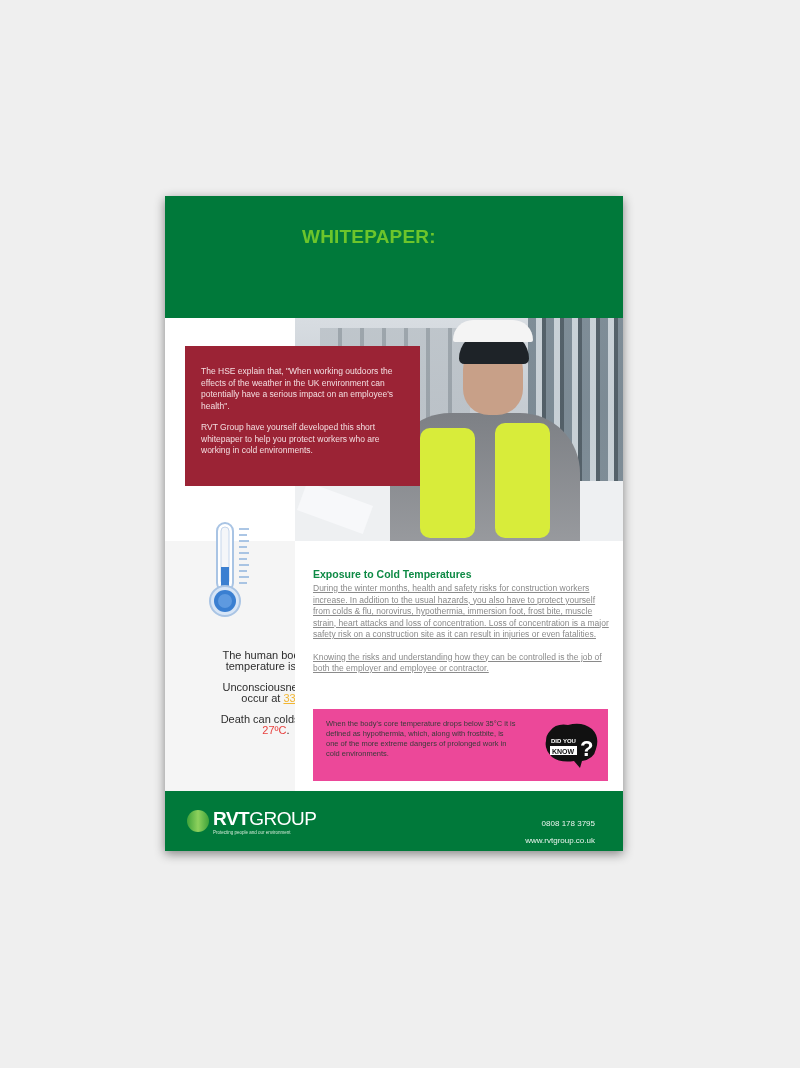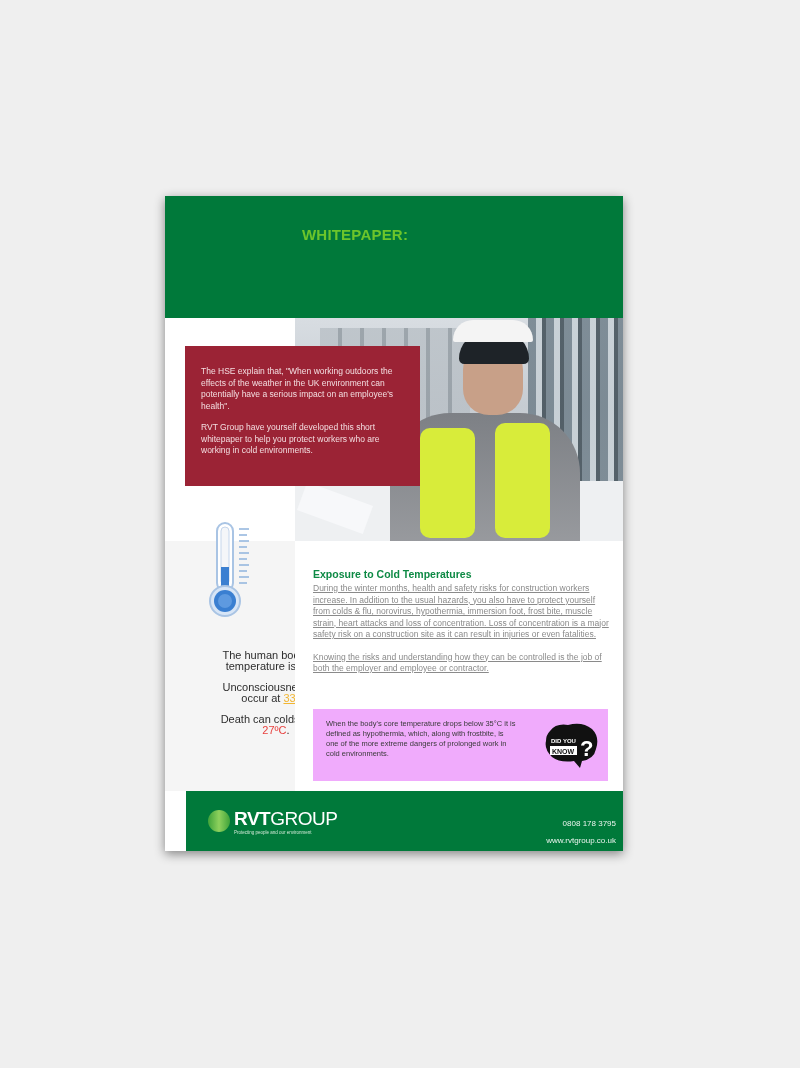--- a/index.html
+++ b/index.html
@@ -8,21 +8,21 @@
     font-family:"Liberation Sans", sans-serif;
   }
   .page {
     position:absolute; left:165px; top:196px; width:458px; height:655px;
     background:#ffffff; box-shadow:0 3px 10px rgba(0,0,0,0.45); overflow:hidden;
   }
   .header {
     position:absolute; left:0; top:0; width:458px; height:122px; background:#00793a;
   }
   .header .kicker {
-    position:absolute; left:137px; top:30px; color:#6cc52b; font-size:15px; font-weight:bold; letter-spacing:0.2px;
+    position:absolute; left:137px; top:30px; color:#6cc52b; font-size:19px; font-weight:bold; letter-spacing:0.2px;
   }
   .header .title {
     position:absolute; left:137px; top:53px; width:320px; color:#e9f3ee; font-size:17px; font-weight:bold; line-height:25px;
   }
   .photo {
     position:absolute; left:130px; top:122px; width:328px; height:223px;
     background:linear-gradient(180deg,#d8dde2 0%,#c6ccd2 40%,#e3e6e8 100%);
     overflow:hidden;
   }
   .photo .building {
@@ -83,30 +83,30 @@
     position:absolute; left:130px; top:345px; width:328px; height:288px; background:#ffffff;
   }
   .section-title {
     position:absolute; left:18px; top:27px; font-size:10.5px; font-weight:bold; color:#0e8a45;
   }
   .section-body {
     position:absolute; left:18px; top:42px; width:300px; font-size:8.5px; line-height:11.5px; color:#8a8a8a;
   }
   .section-body p { margin:0 0 11px 0;text-decoration:underline; }
   .fact-box {
-    position:absolute; left:18px; top:168px; width:295px; height:72px; background:#f0abfc;
+    position:absolute; left:18px; top:168px; width:295px; height:72px; background:#ec4899;
   }
   .fact-text {
     position:absolute; left:13px; top:10px; width:190px; font-size:7.5px; line-height:10px; color:#3a3a3a;
   }
   .dyk {
     position:absolute; right:8px; top:12px; width:58px; height:48px;
   }
   .footer {
-    position:absolute; left:0; top:595px; width:458px; height:60px; background:#00793a;margin-left:21px;
+    position:absolute; left:0; top:595px; width:458px; height:60px; background:#00793a;
   }
   .logo {
     position:absolute; left:22px; top:17px; height:28px; width:150px;
   }
   .logo-circle {
     position:absolute; left:0; top:2px; width:22px; height:22px; border-radius:50%;
     background:linear-gradient(90deg,#3fa33a,#8ed15d 50%,#3fa33a);
   }
   .logo-text {
     position:absolute; left:26px; top:0; color:#ffffff; font-size:19px; line-height:22px; letter-spacing:-0.5px;

